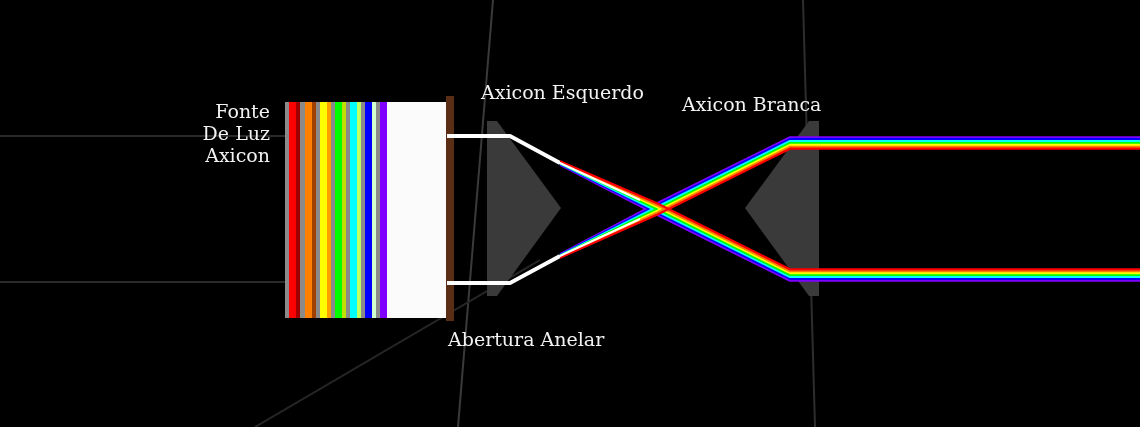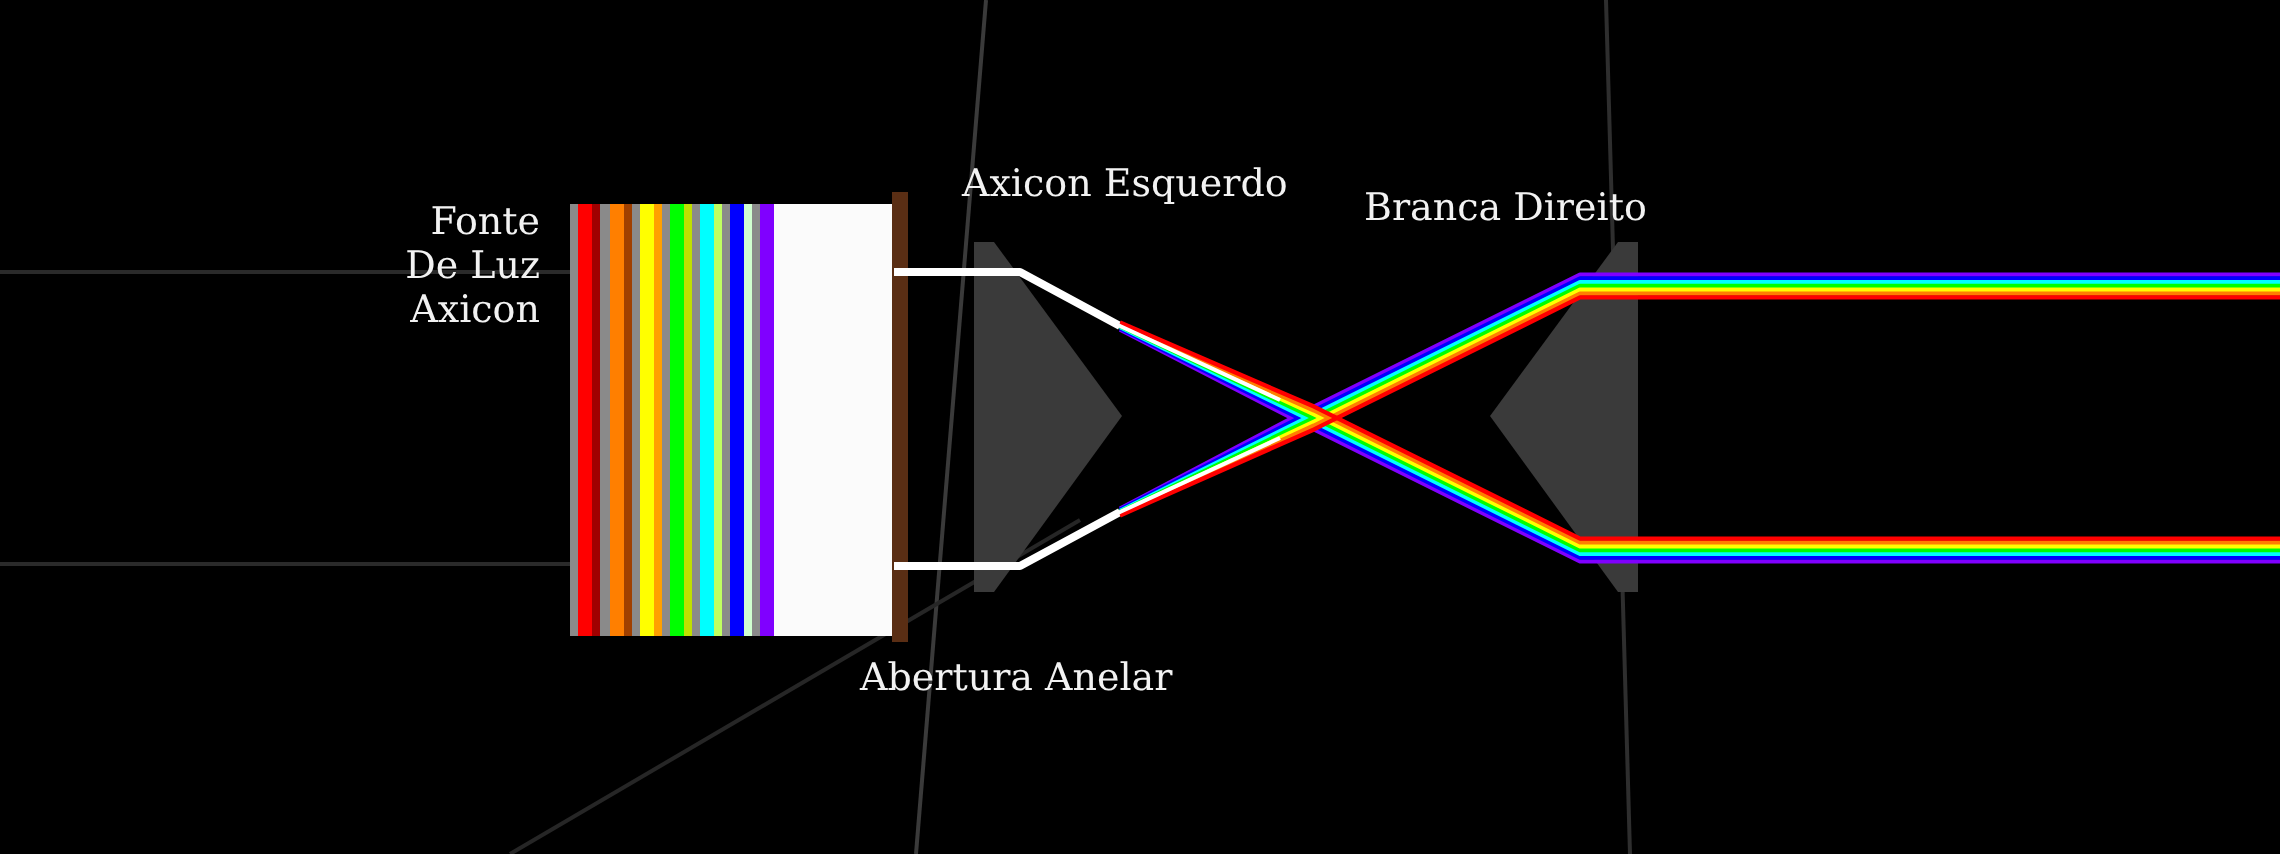--- a/index.html
+++ b/index.html
@@ -10,21 +10,21 @@
       color: #f2f2f2;
       font-family: "DejaVu Serif", "Liberation Serif", serif;
       font-size: 19px;
       line-height: 22px;
       white-space: nowrap;
     }
     #label-source { right: 870px; top: 100px; text-align: right; }
     #label-source span { display: block; }
     #label-axicon-left { left: 481px; top: 81px; }
     #label-axicon-right { left: 682px; top: 93px; }
-    #label-aperture { left: 430px; top: 328px; }
+    #label-aperture { left: 448px; top: 328px; }
   </style>
 </head>
 <body>
 
 <svg id="stage" width="1140" height="427" viewBox="0 0 1140 427" xmlns="http://www.w3.org/2000/svg">
   <rect x="0" y="0" width="1140" height="427" fill="#000"></rect>
 
   <g stroke="#2a2a2a" stroke-width="2" fill="none">
     <line x1="0" y1="136" x2="285" y2="136"></line>
     <line x1="0" y1="282" x2="285" y2="282"></line>
@@ -88,14 +88,14 @@
       <polyline points="510,283 560,256 640,219" stroke="#ffffff" stroke-width="2" fill="none" stroke-linejoin="round"></polyline>
     </g>
 </svg>
 
 <div class="label" id="label-source">
   <span>Fonte</span>
   <span>De Luz</span>
   <span>Axicon</span>
 </div>
 <div class="label" id="label-axicon-left">Axicon Esquerdo</div>
-<div class="label" id="label-axicon-right">Branca Direito</div>
+<div class="label" id="label-axicon-right">Axicon Branca</div>
 <div class="label" id="label-aperture">Abertura Anelar</div>
 
 </body></html>

